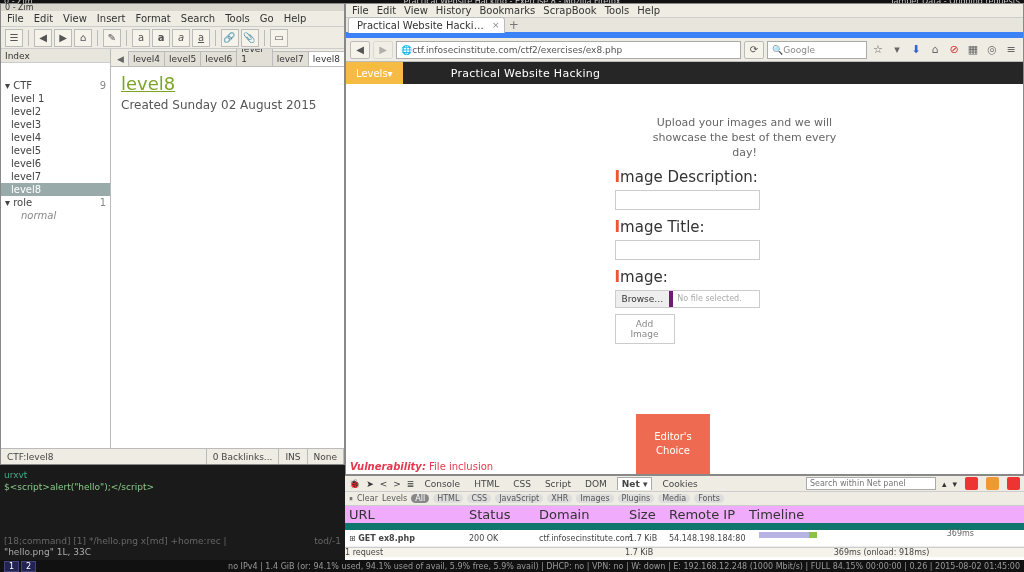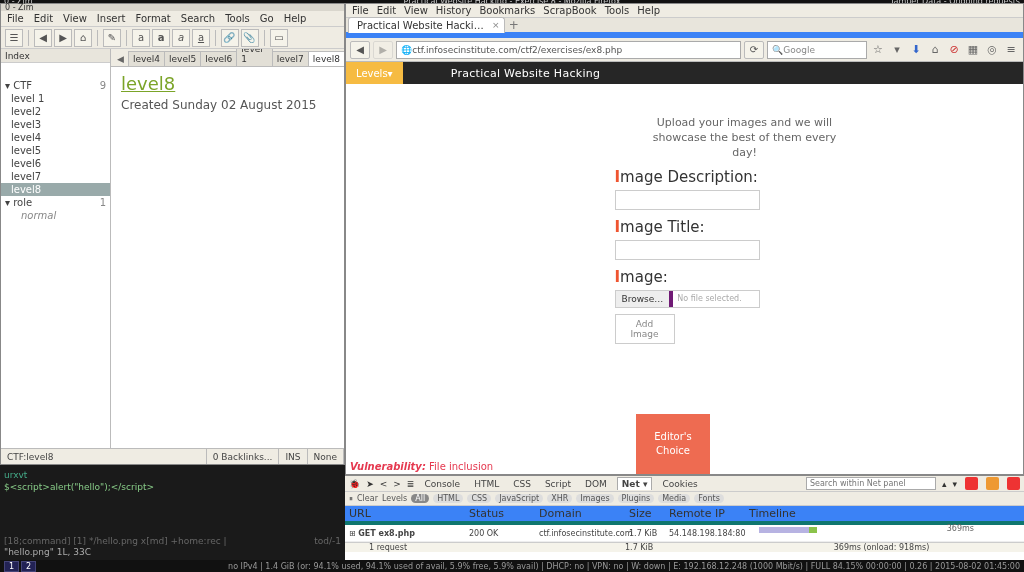--- a/index.html
+++ b/index.html
@@ -98,23 +98,23 @@
 .fb .bar1 { height: 16px; display: flex; align-items: center; gap: 6px; padding: 0 4px; border-bottom: 1px solid #ccc; }
 .fb .bar1 .tab { padding: 1px 4px; color: #444; }
 .fb .bar1 .tab.act { background: #fff; border: 1px solid #aaa; border-bottom: none; font-weight: bold; }
 .fb .bar1 .searchbox { margin-left: auto; width: 130px; height: 13px; border: 1px solid #aaa; background: #fff; color: #aaa; padding: 0 3px; font-size: 8px;}
 .fb .bar1 .wbtn { width: 13px; height: 13px; background: #e33; border-radius: 2px; margin-left: 2px; }
 .fb .bar1 .wbtn.o { background: #e93; }
 .fb .bar2 { height: 14px; display: flex; align-items: center; gap: 4px; padding: 0 4px; border-bottom: 1px solid #ccc; color: #555; font-size: 8px; }
 .fb .bar2 .pill { background: #ddd; padding: 0 4px; border-radius: 6px; }
 .fb .bar2 .pill.act { background: #888; color: #fff; }
 .fb .table { flex: 1; background: #fff; }
-.fb .thead { display: flex; background: #3b82f6; border-bottom: 4px solid #0f766e; font-size: 11px; color: #333; }
+.fb .thead { display: flex; background: #f0abfc; border-bottom: 7px solid #0f766e; font-size: 13px; color: #333; }
 .fb .thead div, .fb .trow div { padding: 1px 4px; }
-.fb .c-url { width: 120px; padding-left: 24px; } .fb .c-status { width: 70px; } .fb .c-domain { width: 90px; }
+.fb .c-url { width: 120px; } .fb .c-status { width: 70px; } .fb .c-domain { width: 90px; }
 .fb .c-size { width: 40px; } .fb .c-ip { width: 80px; } .fb .c-timeline { flex: 1; }
 .fb .trow { display: flex; font-size: 8px; color: #444; border-bottom: 1px solid #eee; align-items: center; }
 .fb .tl { position: relative; height: 16px; }
 .fb .tl .bar { position: absolute; top: 2px; height: 6px; }
 .fb .tl .b1 { left: 5%; width: 18%; background: #b7b3e2; }
 .fb .tl .b2 { left: 23%; width: 2%; background: #8bc34a; }
 .fb .tl .lbl { position: absolute; right: 50px; top: -1px; font-size: 8px; color: #666; }
 .fb .tfoot { display: flex; font-size: 8px; color: #444; background: #f5f3ea; border-top: 1px solid #ccc; }
 .fb .tfoot .r { margin-left: auto; padding-right: 6px; text-align: center; }
 </style>

